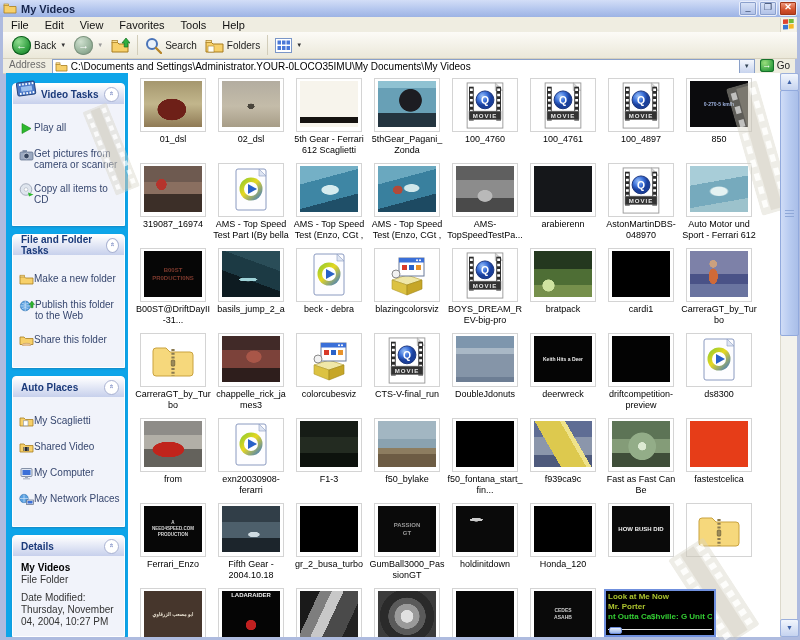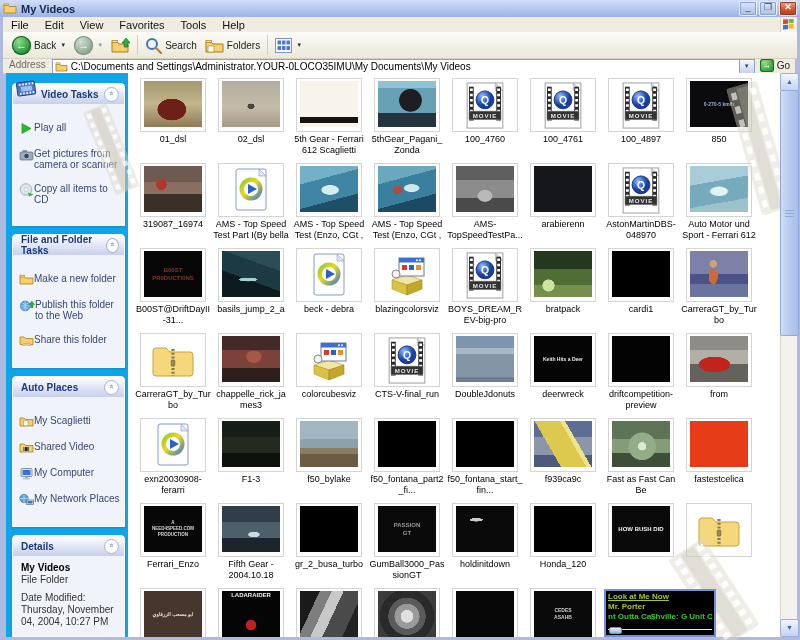--- a/index.html
+++ b/index.html
@@ -707,62 +707,77 @@
           <div class="cap">deerwreck</div>
         </div>
         <div class="cell">
           <div class="frame">
             <div class="art" style="background: linear-gradient(rgb(3, 3, 3), rgb(3, 3, 3));"></div>
           </div>
           <div class="cap">driftcompetition-preview</div>
         </div>
         <div class="cell">
           <div class="frame">
-            <div class="art" style="background: radial-gradient(48% 30% at 42% 62%, rgb(192, 36, 28) 0px, rgb(192, 36, 28) 55%, rgba(0, 0, 0, 0) 58%), linear-gradient(rgb(142, 140, 136) 0px, rgb(142, 140, 136) 30%, rgb(178, 175, 167) 30%, rgb(178, 175, 167) 60%, rgb(100, 98, 92) 60%);"></div>
-          </div>
-          <div class="cap">from</div>
-        </div>
-        <div class="cell">
-          <div class="frame">
             <div class="icon">
               <svg width="38" height="46" viewBox="0 0 38 46">
                 <defs>
                   <linearGradient id="wmg" x1="0" y1="0" x2="1" y2="1">
                     <stop offset="0" stop-color="#7ec832"></stop>
                     <stop offset="0.45" stop-color="#e8d820"></stop>
                     <stop offset="1" stop-color="#2a6fd8"></stop>
                   </linearGradient>
                 </defs>
                 <rect x="4" y="2" width="30" height="41" rx="2" fill="#fdfdff" stroke="#8a9ac0"></rect>
                 <polygon points="27,2 34,9 27,9" fill="#dde4f2" stroke="#8a9ac0" stroke-width="0.6"></polygon>
                 <circle cx="19" cy="22" r="11.5" fill="url(#wmg)"></circle>
                 <circle cx="19" cy="22" r="7" fill="#fff"></circle>
                 <polygon points="16,17 25,22 16,27" fill="#2a62c8"></polygon>
               </svg>
             </div>
           </div>
+          <div class="cap">ds8300</div>
+        </div>
+        <div class="cell">
+          <div class="frame">
+            <div class="art" style="background: radial-gradient(48% 30% at 42% 62%, rgb(192, 36, 28) 0px, rgb(192, 36, 28) 55%, rgba(0, 0, 0, 0) 58%), linear-gradient(rgb(142, 140, 136) 0px, rgb(142, 140, 136) 30%, rgb(178, 175, 167) 30%, rgb(178, 175, 167) 60%, rgb(100, 98, 92) 60%);"></div>
+          </div>
+          <div class="cap">from</div>
+        </div>
+        <div class="cell">
+          <div class="frame">
+            <div class="icon">
+              <svg width="38" height="46" viewBox="0 0 38 46">
+                <defs>
+                  <linearGradient id="wmg" x1="0" y1="0" x2="1" y2="1">
+                    <stop offset="0" stop-color="#7ec832"></stop>
+                    <stop offset="0.45" stop-color="#e8d820"></stop>
+                    <stop offset="1" stop-color="#2a6fd8"></stop>
+                  </linearGradient>
+                </defs>
+                <rect x="4" y="2" width="30" height="41" rx="2" fill="#fdfdff" stroke="#8a9ac0"></rect>
+                <polygon points="27,2 34,9 27,9" fill="#dde4f2" stroke="#8a9ac0" stroke-width="0.6"></polygon>
+                <circle cx="19" cy="22" r="11.5" fill="url(#wmg)"></circle>
+                <circle cx="19" cy="22" r="7" fill="#fff"></circle>
+                <polygon points="16,17 25,22 16,27" fill="#2a62c8"></polygon>
+              </svg>
+            </div>
+          </div>
           <div class="cap">exn20030908-ferarri</div>
         </div>
         <div class="cell">
           <div class="frame">
             <div class="art" style="background: linear-gradient(rgb(22, 28, 22) 0px, rgb(22, 28, 22) 35%, rgb(35, 43, 33) 35%, rgb(35, 43, 33) 70%, rgb(13, 18, 13) 70%);"></div>
           </div>
           <div class="cap">F1-3</div>
         </div>
         <div class="cell">
           <div class="frame">
             <div class="art" style="background: linear-gradient(rgb(162, 182, 194) 0px, rgb(162, 182, 194) 40%, rgb(138, 162, 176) 40%, rgb(138, 162, 176) 58%, rgb(141, 125, 96) 58%, rgb(141, 125, 96) 72%, rgb(109, 92, 68) 72%);"></div>
           </div>
           <div class="cap">f50_bylake</div>
-        </div>
-        <div class="cell">
-          <div class="frame">
-            <div class="art" style="background: linear-gradient(rgb(0, 0, 0), rgb(0, 0, 0));"></div>
-          </div>
-          <div class="cap">f50_fontana_part2_fi...</div>
         </div>
         <div class="cell">
           <div class="frame">
             <div class="art" style="background: linear-gradient(rgb(0, 0, 0), rgb(0, 0, 0));"></div>
           </div>
           <div class="cap">f50_fontana_start_fin...</div>
         </div>
         <div class="cell">
           <div class="frame">
             <div class="art" style="background: linear-gradient(60deg, rgba(0, 0, 0, 0) 0px, rgba(0, 0, 0, 0) 32%, rgb(221, 201, 78) 32%, rgb(221, 201, 78) 62%, rgb(239, 227, 138) 62%, rgb(239, 227, 138) 68%, rgba(0, 0, 0, 0) 68%), linear-gradient(rgb(95, 109, 148) 0px, rgb(95, 109, 148) 35%, rgb(139, 150, 171) 35%, rgb(139, 150, 171) 75%, rgb(78, 90, 124) 75%);"></div>
@@ -910,21 +925,21 @@
       </svg></div>
 
   <div id="scrollbar">
     <div class="sbtn" id="sb-up">▲</div>
     <div id="sb-thumb"></div>
     <div class="sbtn" id="sb-down">▼</div>
   </div>
 
   <div id="popup">
     <div id="popup-lines">
-        <div class="pline" style="color: rgb(171, 194, 46); text-decoration: underline;">Look at Me Now</div>
+        <div class="pline" style="color: rgb(171, 194, 46);">Look at Me Now</div>
         <div class="pline" style="color: rgb(171, 194, 46);">Mr. Porter</div>
         <div class="pline" style="color: rgb(51, 204, 51);">nt Outta Ca$hville: G Unit Collecto</div>
       </div>
     <div id="popup-bar">
       <div class="track"></div>
       <div class="knob"></div>
     </div>
   </div>
 
 </div>

